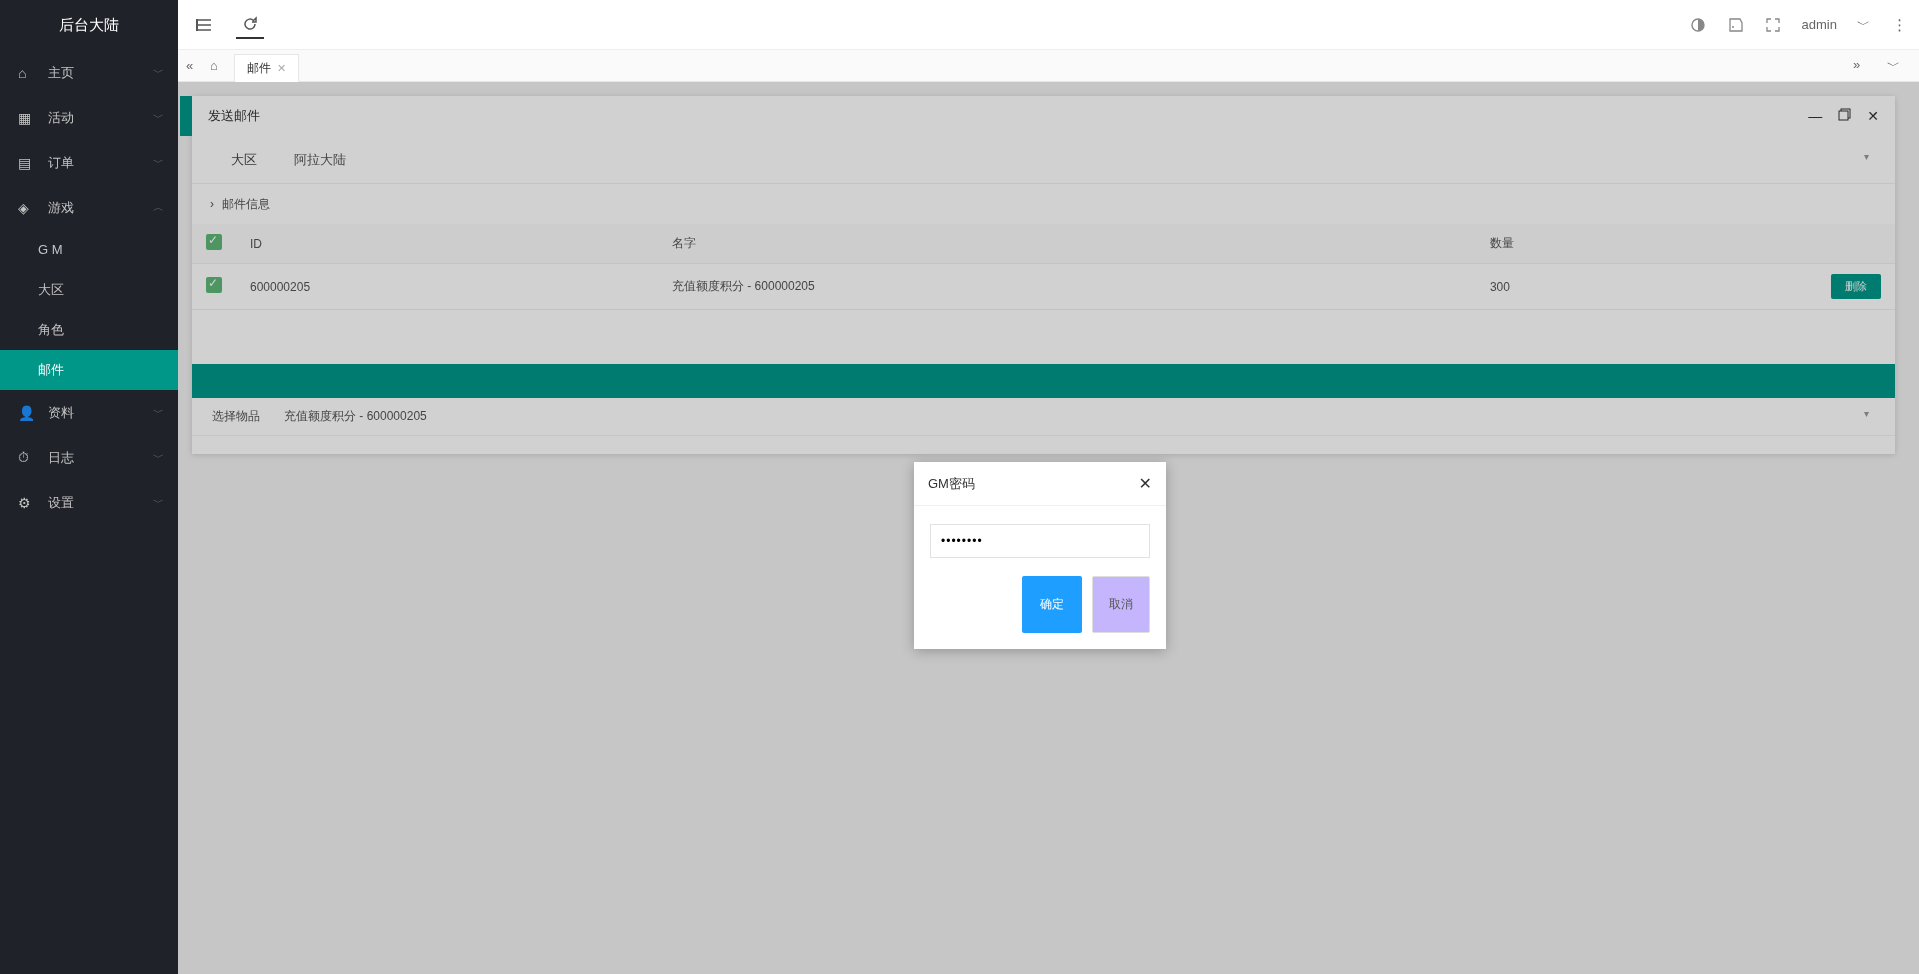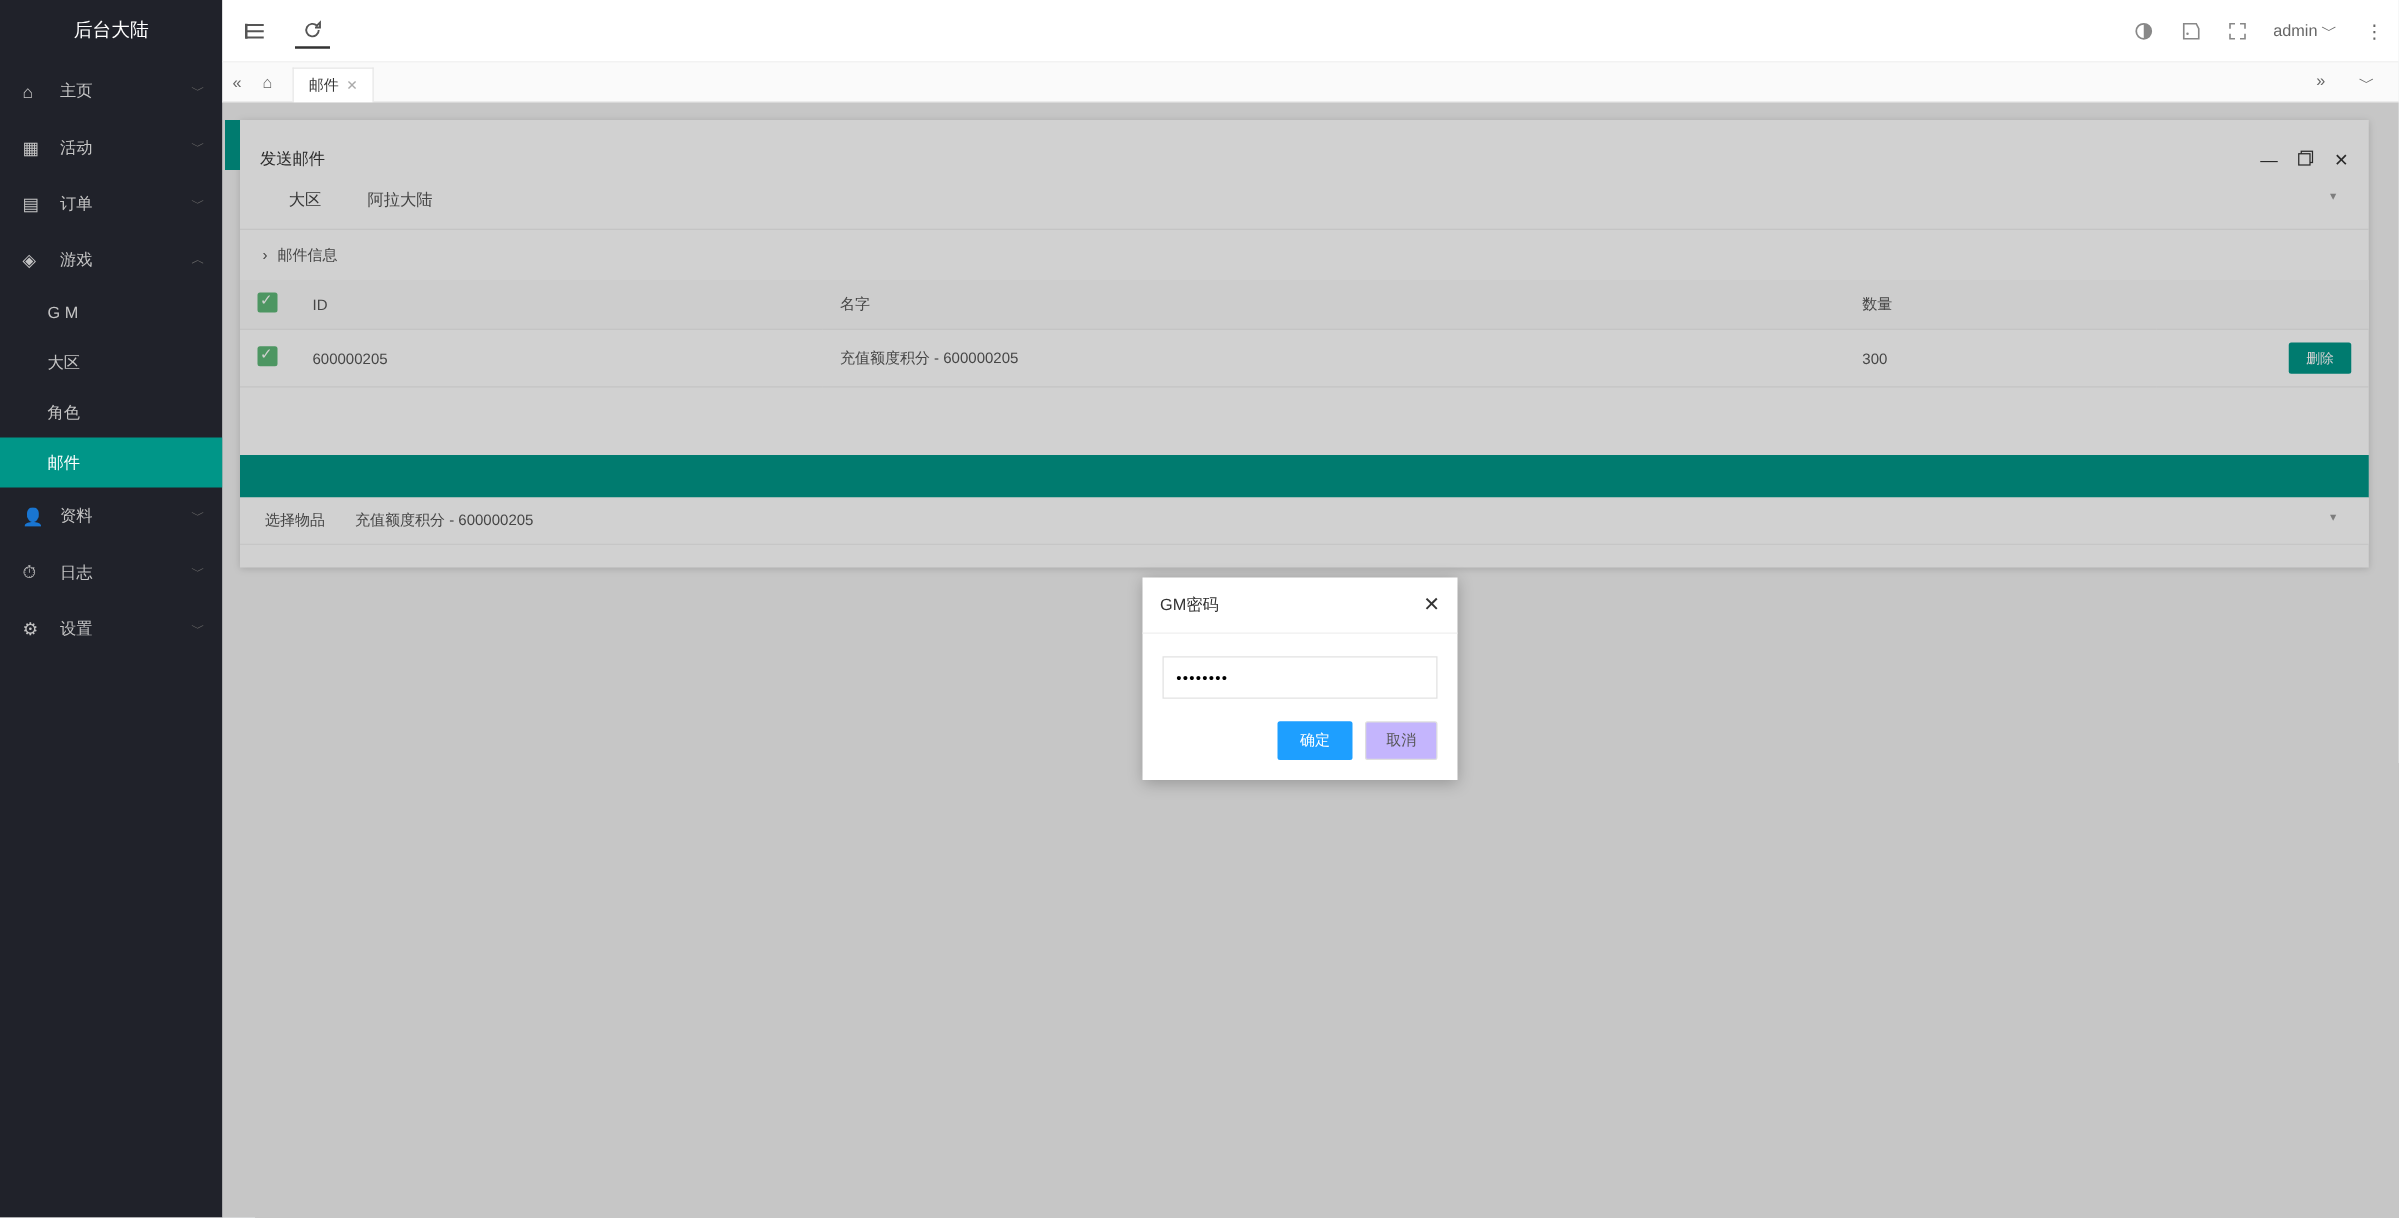--- a/index.html
+++ b/index.html
@@ -16,33 +16,33 @@
 .nav-sub.active { background: #009688; color: #fff; }
 
 
 .main { flex: 1; display: flex; flex-direction: column; background: #f2f2f2; position: relative; }
 .topbar { height: 50px; background: #fff; display: flex; align-items: center; padding: 0 12px; border-bottom: 1px solid #eee; }
 .topbar-left { display: flex; gap: 18px; }
 .topbar-icon { width: 28px; height: 28px; display: flex; align-items: center; justify-content: center; cursor: pointer; color: #555; font-size: 16px; }
 .topbar-icon.active-tab { border-bottom: 2px solid #333; }
 .topbar-right { margin-left: auto; display: flex; align-items: center; gap: 22px; color: #666; }
 .topbar-ricon { cursor: pointer; font-size: 15px; }
-.user { cursor: pointer; font-size: 13px; display: flex; align-items: center; gap: 3px; }
+.user { cursor: pointer; font-size: 13px; display: flex; align-items: center; gap: 20px; }
 
 .tabbar { height: 32px; background: #fafafa; display: flex; align-items: center; border-bottom: 1px solid #e6e6e6; padding: 0 8px; }
 .tabbar-icon { width: 24px; cursor: pointer; color: #666; font-size: 13px; }
 .tab { display: inline-flex; align-items: center; height: 28px; padding: 0 12px; background: #fff; border: 1px solid #e6e6e6; border-bottom: none; font-size: 12px; cursor: pointer; gap: 6px; margin-top: 4px; }
 .tab-close { color: #aaa; cursor: pointer; font-size: 11px; }
 .tabbar-right { margin-left: auto; display: flex; gap: 10px; color: #666; }
 
 .content { flex: 1; padding: 14px; position: relative; }
 
 
 .panel { position: absolute; left: 14px; right: 24px; top: 14px; background: #fff; box-shadow: 0 1px 6px rgba(0,0,0,.15); }
-.panel-header { display: flex; align-items: flex-end; height: 40px; padding: 0 16px; font-size: 13px; position: relative; }
+.panel-header { display: flex; align-items: center; height: 40px; padding: 0 16px; font-size: 13px; position: relative; }
 .panel-header-accent { position: absolute; left: -12px; top: 0; bottom: 0; width: 12px; background: #009688; }
 .panel-tools { margin-left: auto; display: flex; gap: 16px; color: #333; }
 .panel-tool { cursor: pointer; font-size: 14px; }
 
 .panel-body { padding: 0 0 18px 0; }
 .form-row { display: flex; align-items: center; height: 48px; border-bottom: 1px solid #f0f0f0; padding: 0 12px; }
 .form-label { width: 80px; text-align: center; color: #444; font-size: 13px; }
 .form-value { flex: 1; padding: 0 10px; color: #555; position: relative; }
 .select-caret { position: absolute; right: 14px; color: #999; font-size: 10px; }
 
@@ -70,21 +70,21 @@
 
 .dim { position: absolute; inset: 0; background: rgba(0,0,0,.18); }
 
 
 .modal { position: absolute; width: 252px; background: #fff; left: 736px; top: 380px; box-shadow: 0 2px 12px rgba(0,0,0,.25); }
 .modal-hd { display: flex; align-items: center; padding: 12px 14px; border-bottom: 1px solid #f0f0f0; font-size: 13px; }
 .modal-close { margin-left: auto; cursor: pointer; font-size: 16px; color: #333; }
 .modal-bd { padding: 18px 16px; }
 .pwd-input { width: 100%; height: 34px; border: 1px solid #e2e2e2; padding: 0 10px; font-size: 12px; letter-spacing: 1px; }
 .modal-ft { display: flex; justify-content: flex-end; gap: 10px; padding: 0 16px 16px; }
-.btn-primary { background: #1e9fff; color: #fff; border: none; padding: 7px 18px; font-size: 12px; cursor: pointer; border-radius: 2px; }
+.btn-primary { background: #1e9fff; color: #fff; border: none; padding: 20px 18px; font-size: 12px; cursor: pointer; border-radius: 2px; }
 .btn-default { background: #c4b5fd; color: #555; border: 1px solid #dedede; padding: 6px 16px; font-size: 12px; cursor: pointer; border-radius: 2px; }
 
 svg { display: block; }
 </style>
 </head>
 <body>
 
 <div class="app">
 
   <aside class="sidebar">

